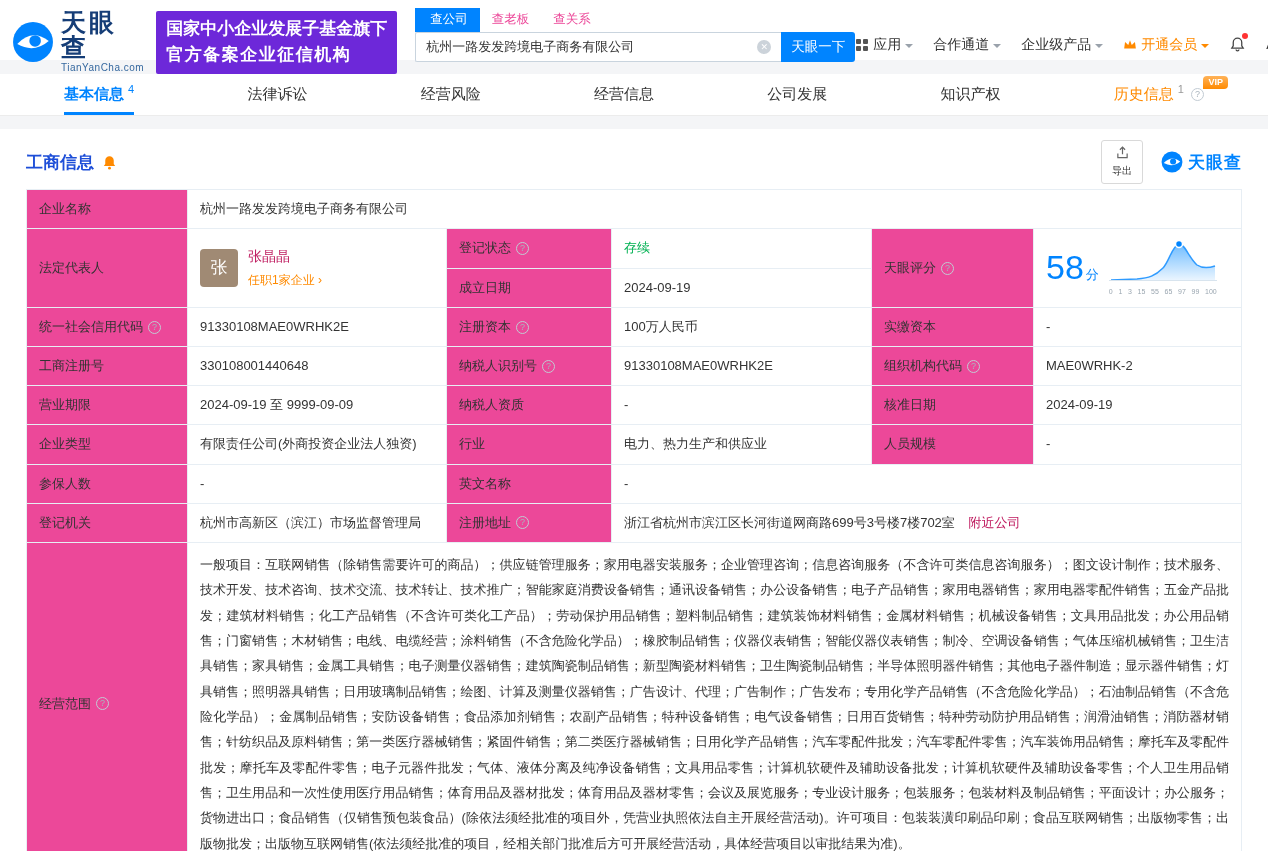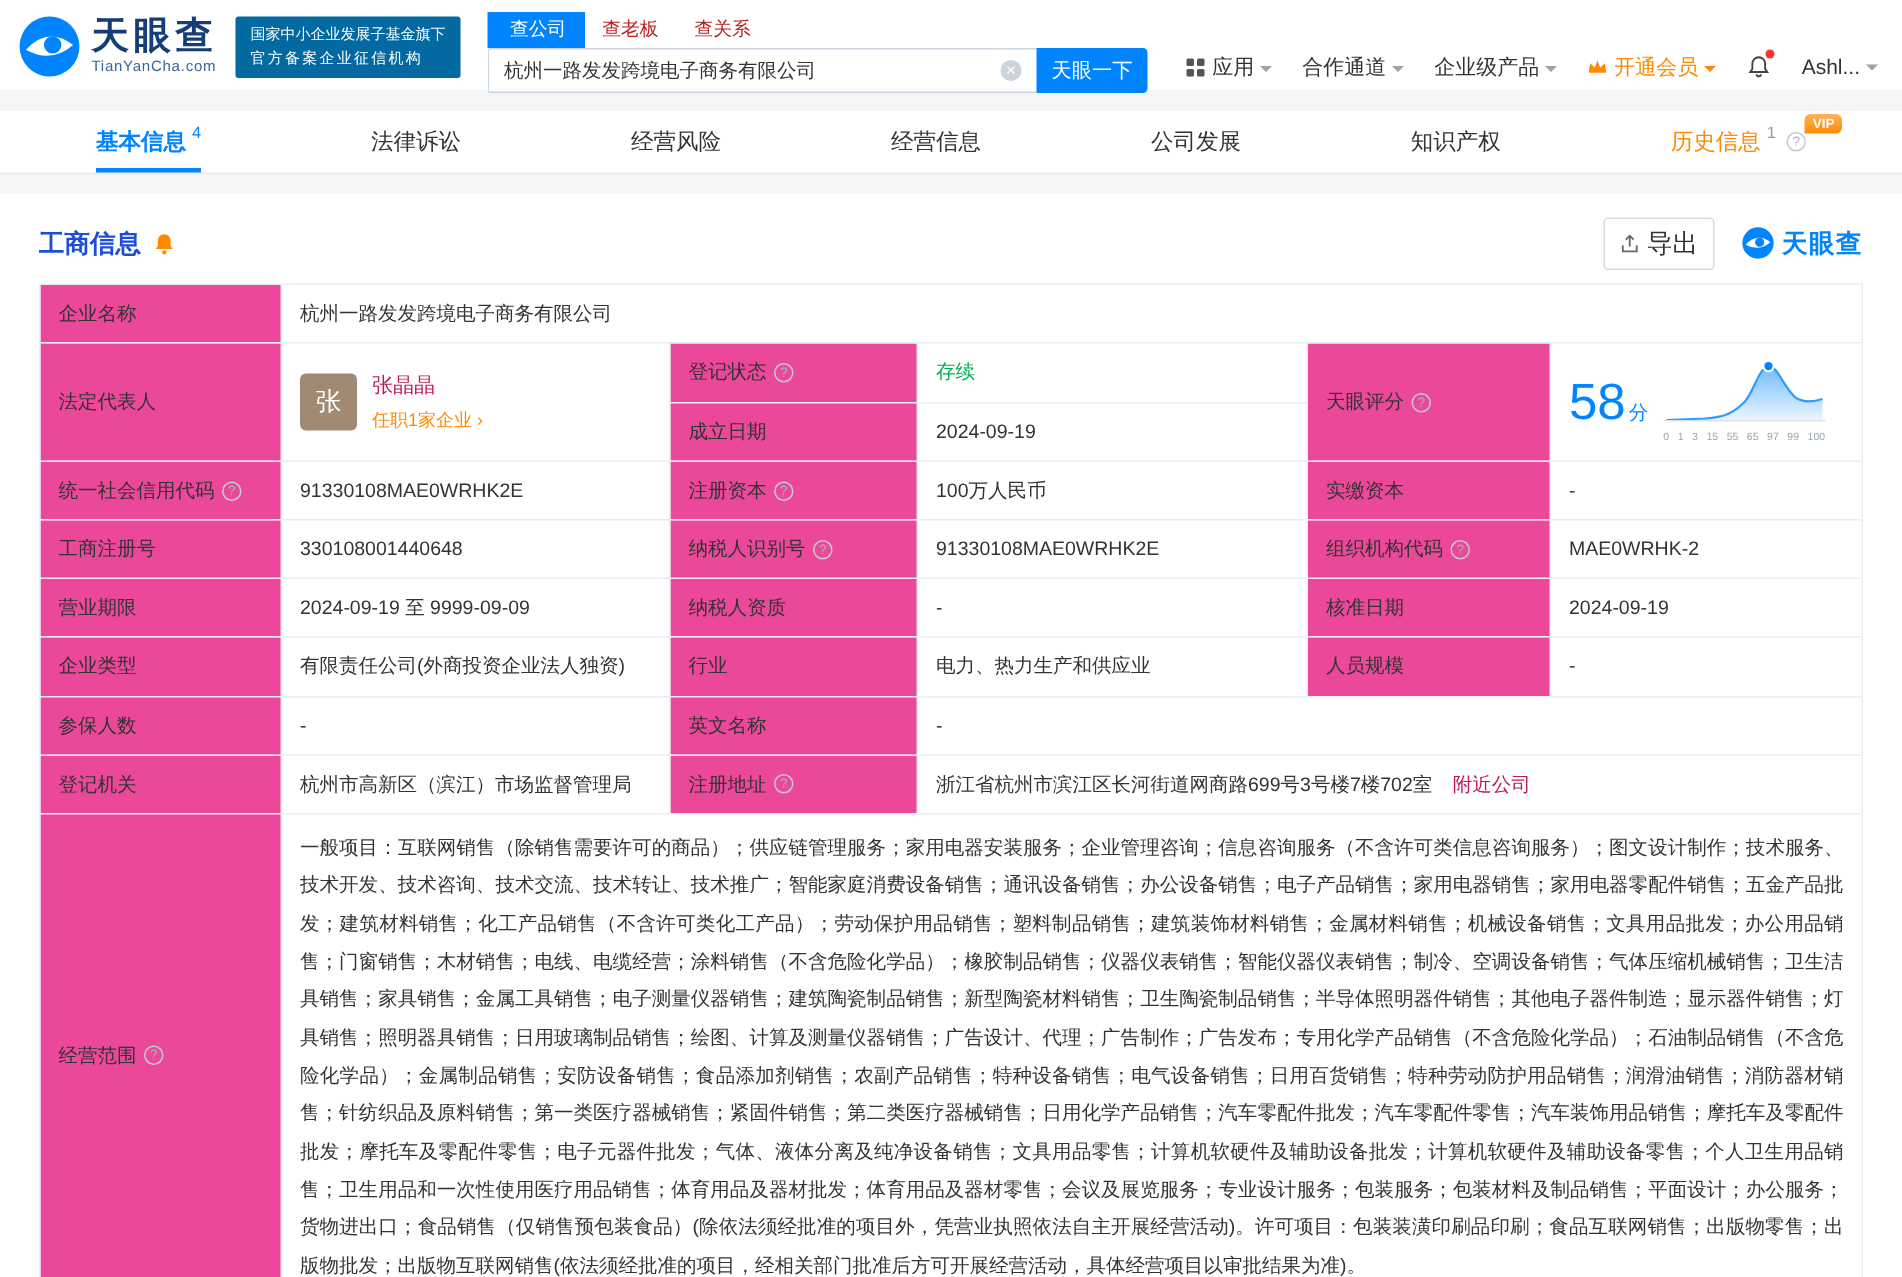--- a/index.html
+++ b/index.html
@@ -8,25 +8,25 @@
     width:1268px; min-height:851px;
     font-family:"Liberation Sans","DejaVu Sans",sans-serif;
     font-size:13px; color:#333;
   }
   
   .topbar { height:60px; background:#fff; display:flex; align-items:flex-start; padding:8px 16px 0 12px; }
   .logo { display:flex; align-items:center; gap:7px; margin-top:2px; }
   .logo-icon { width:42px; height:42px; flex:0 0 auto; }
   .logo-cn { font-size:25px; font-weight:bold; color:#153d77; letter-spacing:3px; line-height:1; }
   .logo-en { font-size:10px; color:#35689f; letter-spacing:.5px; margin-top:2px; }
-  .red-badge { background:#0369a1; color:#fff; margin-left:12px; margin-top:3px; padding:5px 10px; font-size:10px; line-height:1.55; border-radius:2px; white-space:nowrap; }
+  .red-badge { background:#6d28d9; color:#fff; margin-left:12px; margin-top:3px; padding:5px 10px; font-size:17px; line-height:1.55; border-radius:2px; white-space:nowrap;font-weight:bold; }
   .red-badge .l2 { letter-spacing:1.5px; }
   .search-area { margin-left:18px; position:relative; }
   .search-tabs { display:flex; font-size:12.5px; }
-  .search-tab { padding:3px 12px 4px; cursor:pointer; color:#b91c1c; }
+  .search-tab { padding:3px 12px 4px; cursor:pointer; color:#ec4899; }
   .search-tab.active { background:#0084ff; color:#fff;padding-left:15px; }
   .search-row { display:flex; position:relative; }
   .search-input { width:366px; height:30px; border:1px solid #c9d4de; border-right:none; padding:0 30px 0 10px; font-size:13px; color:#333; outline:none; border-radius:2px 0 0 2px; font-family:inherit; }
   .clear-icon { position:absolute; right:84px; top:8px; width:14px; height:14px; border-radius:50%; background:#ccd3da; color:#fff; font-size:9px; line-height:14px; text-align:center; cursor:pointer; }
   .clear-icon::after { content:"✕"; }
   .search-btn { width:74px; height:30px; background:#0084ff; color:#fff; border:none; font-size:13.5px; border-radius:0 3px 3px 0; cursor:pointer; font-family:inherit; }
   .topnav { margin-left:auto; display:flex; align-items:flex-start; gap:20px; margin-top:28px; font-size:14px; white-space:nowrap; }
   .nav-item { display:flex; align-items:center; gap:4px; cursor:pointer; position:relative; }
   .caret { width:0; height:0; border-left:4px solid transparent; border-right:4px solid transparent; border-top:4px solid #9aa2ab; margin-top:2px; }
   .vip-nav { color:#ff8a00; }
@@ -44,21 +44,21 @@
   .tab.history .count { color:#999; }
   .vip-badge { position:absolute; top:2px; right:-24px; background:linear-gradient(180deg,#ffb35a,#ff8a00); color:#fff; font-size:9px; font-weight:bold; padding:1px 5px; border-radius:4px 4px 4px 0; line-height:1.2; }
   .q { display:inline-block; width:13px; height:13px; border:1px solid #c2cbd3; border-radius:50%; color:#a8b3bc; font-size:9px; line-height:11px; text-align:center; margin-left:5px; vertical-align:1px; flex:0 0 auto; }
   .q::after { content:"?"; }
   
   .content { margin-top:13px; background:#fff; padding:16px 26px 28px; }
   .section-head { display:flex; align-items:center; height:34px; }
   .section-title { font-size:17px; font-weight:bold; color:#1d4ed8;font-family:Liberation Serif, serif; }
   .monitor-bell { width:17px; height:17px; margin-left:7px; }
   .head-right { margin-left:auto; display:flex; align-items:center; gap:18px; }
-  .export-btn { display:flex; align-items:center; gap:5px; border:1px solid #d9d9d9; background:#fff; border-radius:3px; padding:5px 10px; font-size:17px; color:#333; cursor:pointer; font-family:inherit; }
+  .export-btn { display:flex; align-items:center; gap:5px; border:1px solid #d9d9d9; background:#fff; border-radius:3px; padding:5px 10px; font-size:10px; color:#333; cursor:pointer; font-family:inherit;flex-direction:column; }
   .brand { display:flex; align-items:center; gap:5px; color:#0084ff; font-weight:bold; font-size:17px; letter-spacing:1px; }
   .brand-icon { width:22px; height:22px; }
   
   .info-table { width:100%; border-collapse:collapse; table-layout:fixed; margin-top:10px; }
   .info-table td { border:1px solid #e7eef4; padding:9px 12px; font-size:13px; color:#333; line-height:1.55; vertical-align:middle; word-break:break-all; }
   .info-table td.lbl { background:#ec4899; }
   .lbl-inner { display:flex; align-items:center; }
   .green { color:#00b152; }
   .link { color:#be185d; text-decoration:none; cursor:pointer; }
   .legal-cell { display:flex; align-items:center; gap:10px; }

